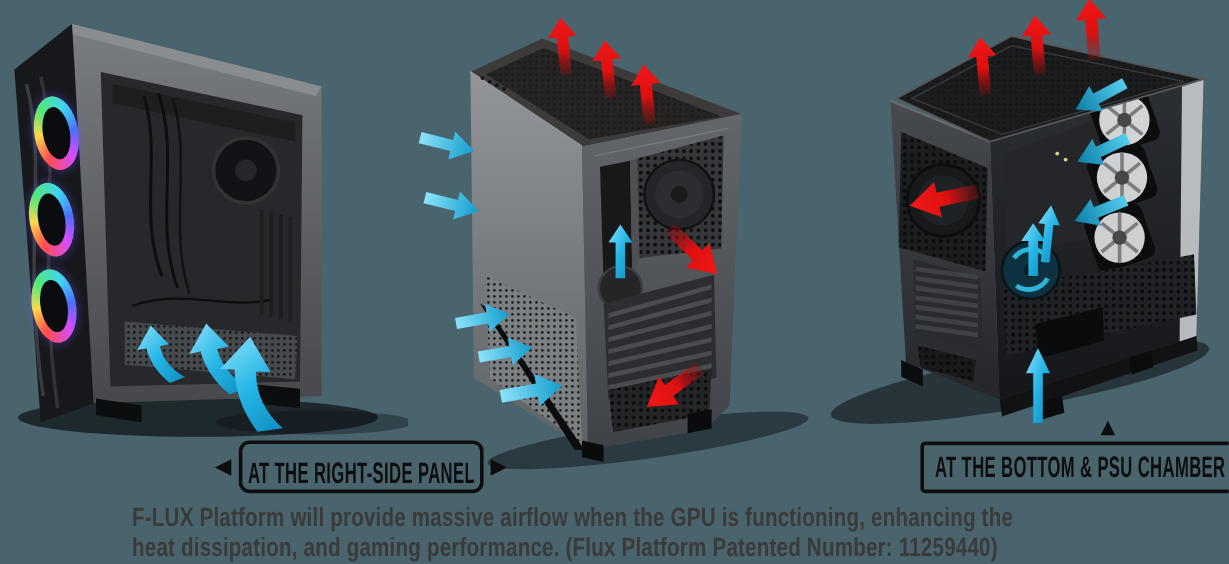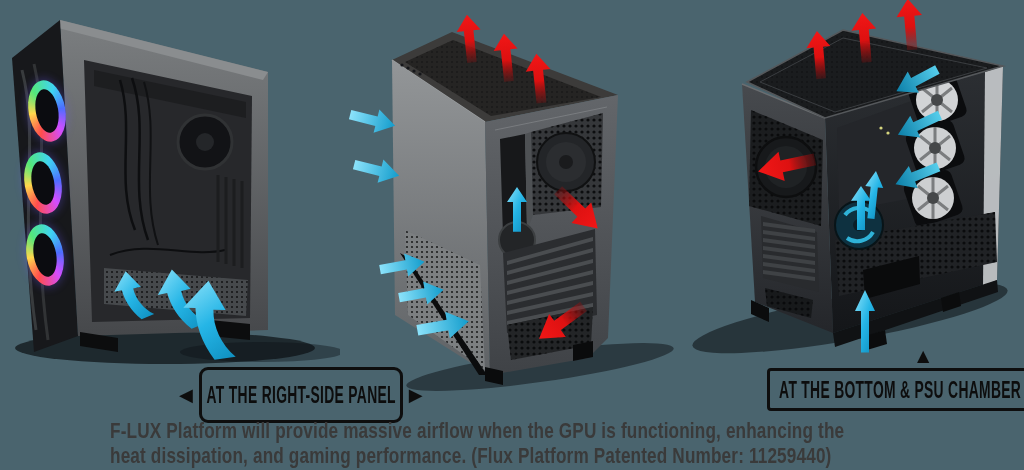--- a/index.html
+++ b/index.html
@@ -21,21 +21,21 @@
   .fan2{left:20px;top:152px;}
   .fan3{left:22px;top:224px;}
 
   
   .callout-row{position:absolute;left:179px;top:367px;display:flex;align-items:center;gap:6px;}
   .pointer{font-family:"DejaVu Sans",sans-serif;color:#0d0d0d;font-size:18px;line-height:40px;}
   .pointer-up{position:absolute;left:917px;top:346px;font-family:"DejaVu Sans",sans-serif;
               color:#0d0d0d;font-size:16px;}
   .label-box{box-sizing:border-box;border:3px solid #0e0e0e;display:flex;align-items:center;
              justify-content:center;background:transparent;}
-  .label-box1{width:204px;height:56px;border-radius:9px;}
+  .label-box1{width:204px;height:44px;border-radius:9px;align-items:flex-end;}
   .label-box2{position:absolute;left:767px;top:368px;width:266px;height:43px;border-radius:4px;}
   .cond{display:inline-block;font-weight:bold;font-size:22px;color:#0d0d0d;white-space:nowrap;
         transform:scale(0.63,1.12);letter-spacing:0.5px;}
 
   
   .caption{position:absolute;left:110px;top:419px;color:#3a3a3a;font-weight:bold;font-size:22px;}
   .caption .cap-line{white-space:nowrap;transform:scale(0.78,1.0);transform-origin:top left;
                      height:24.5px;line-height:24.5px;letter-spacing:0.2px;}
 </style>
 </head>

